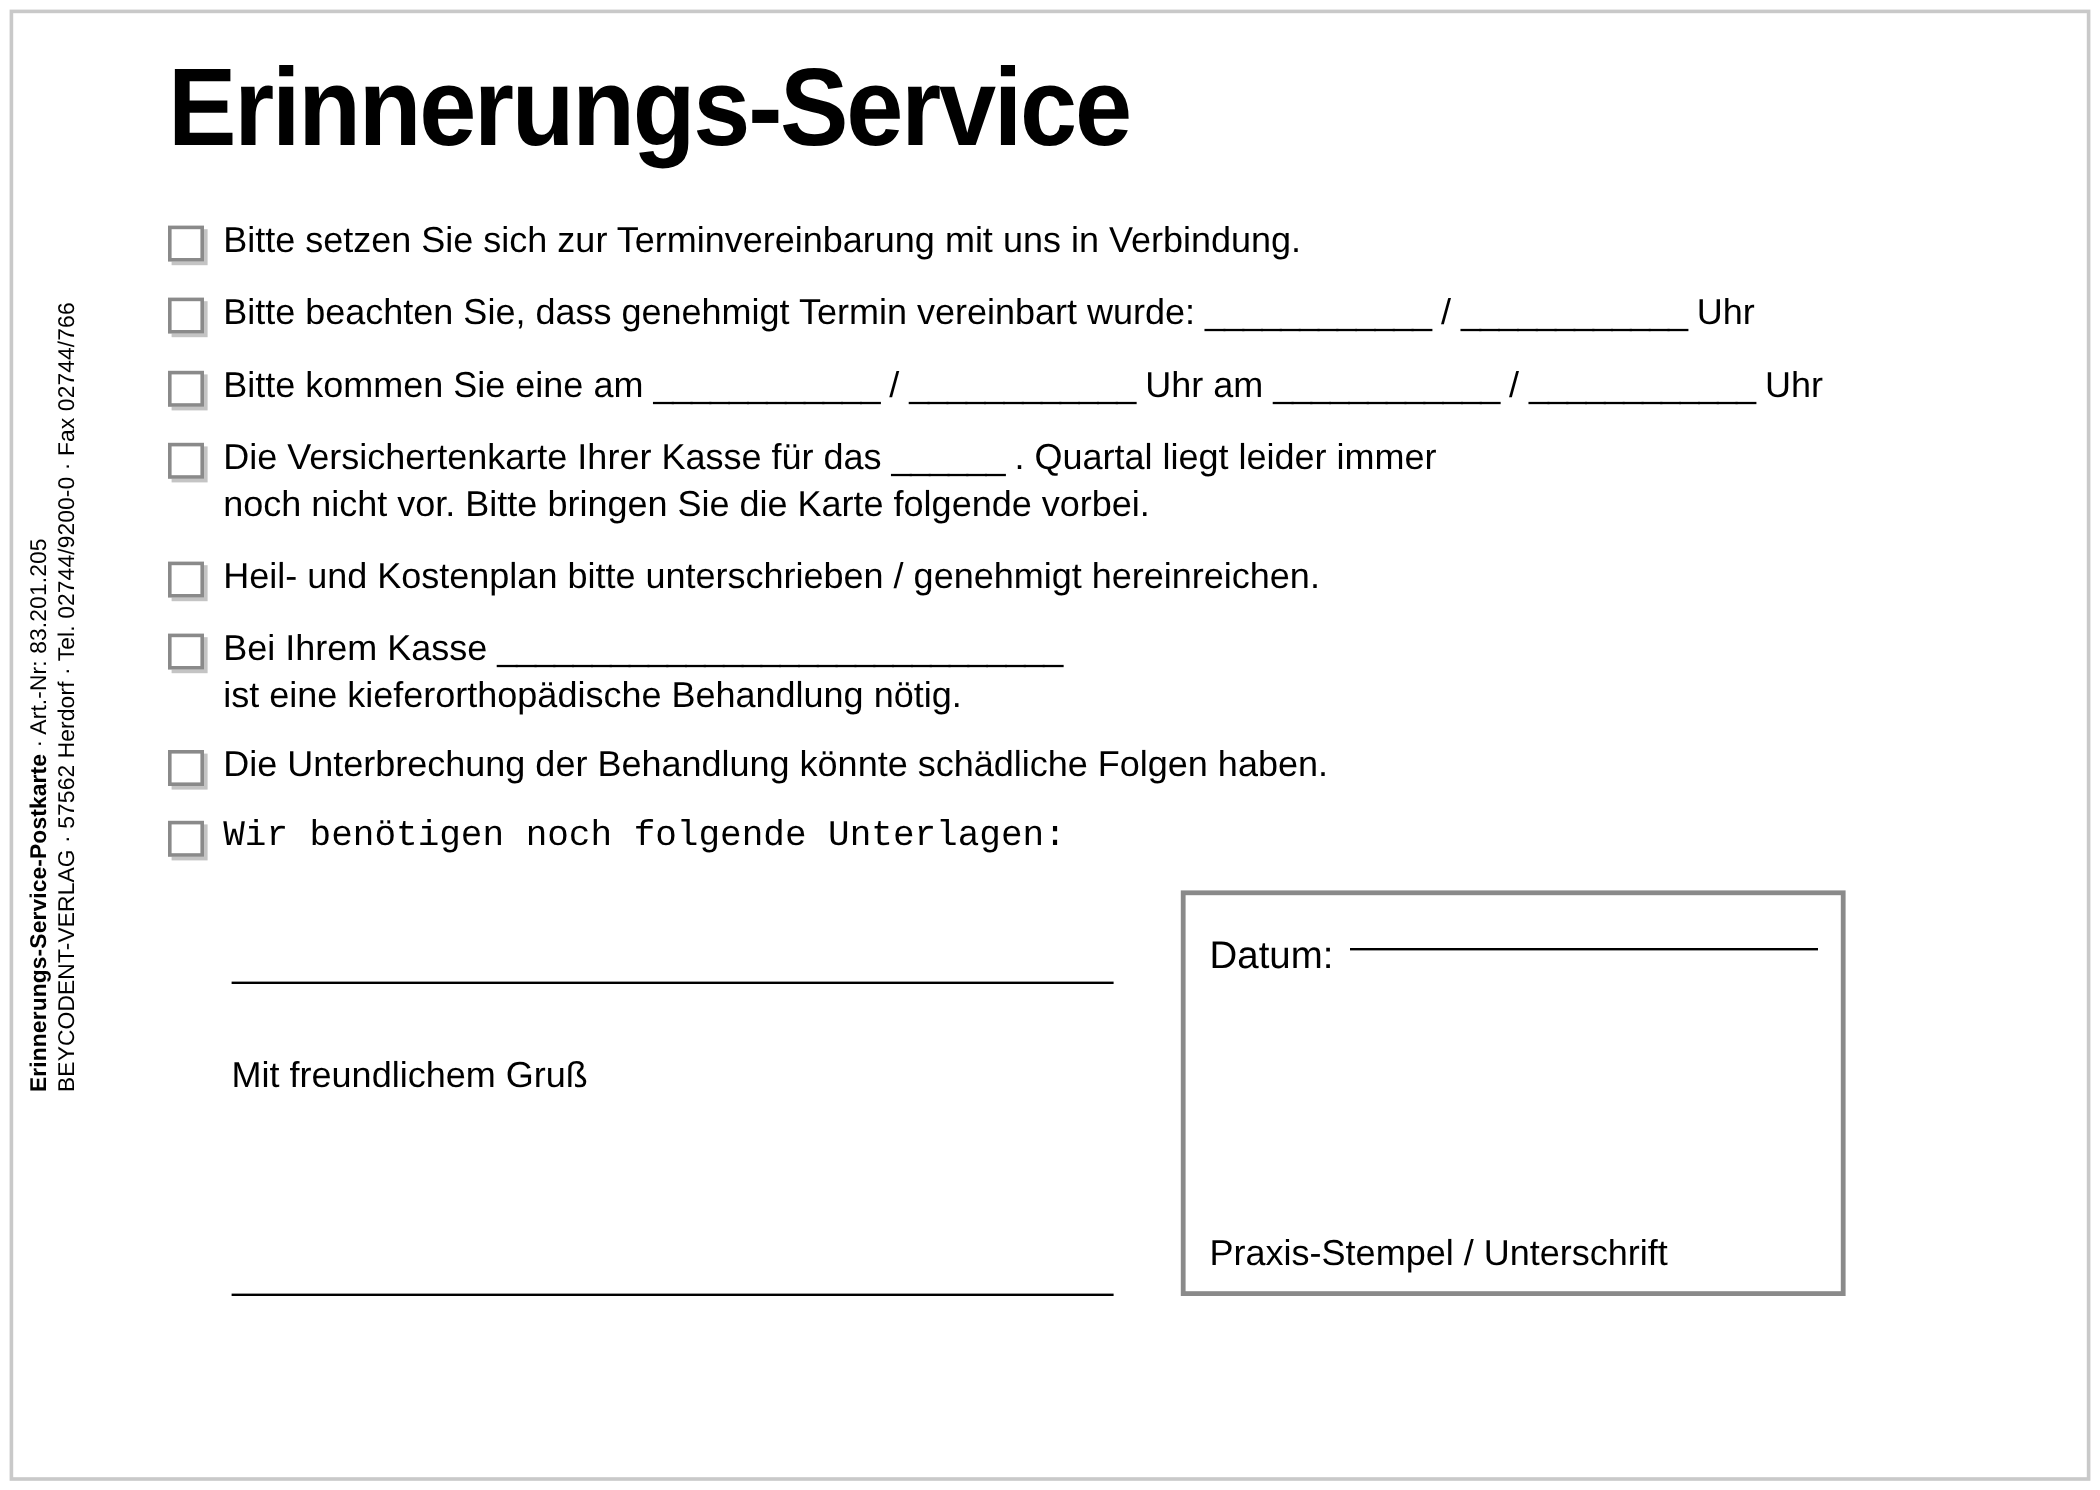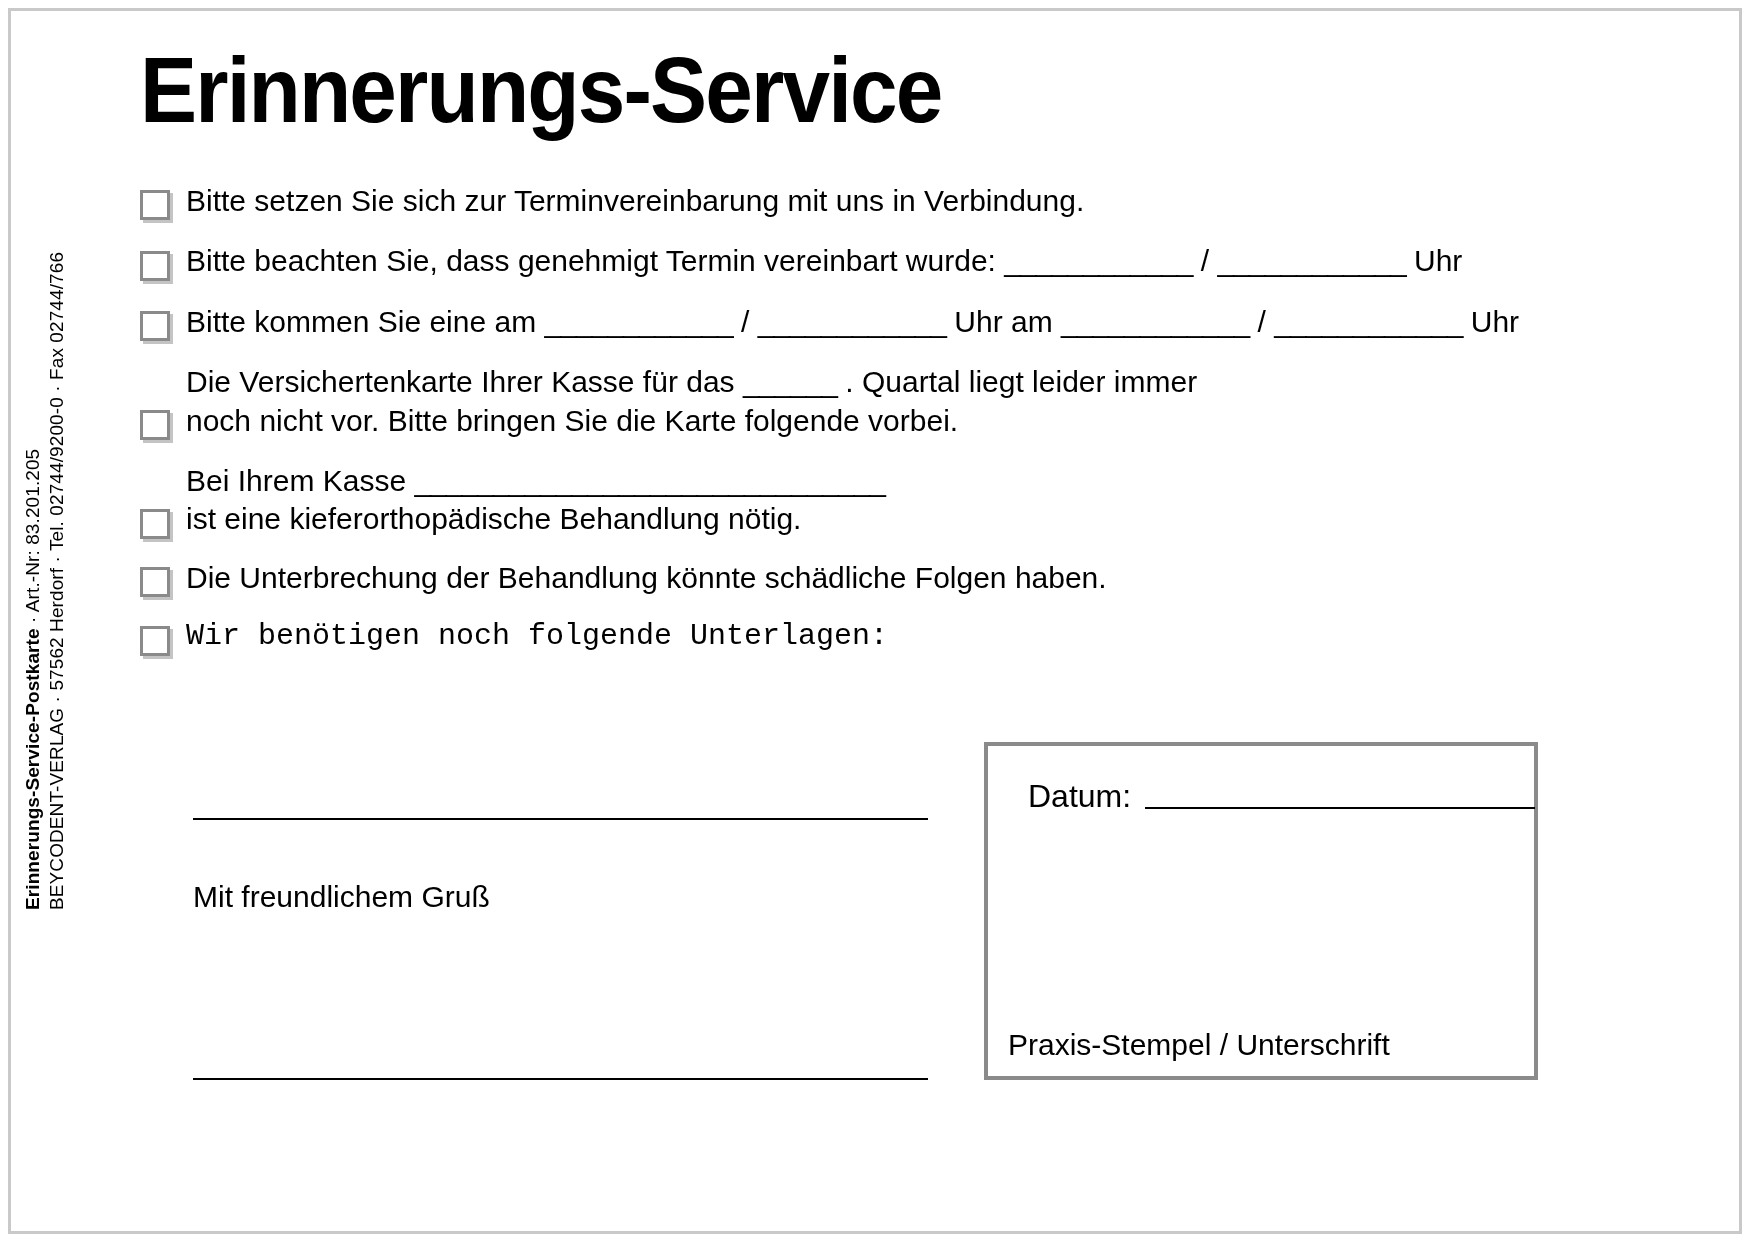--- a/index.html
+++ b/index.html
@@ -78,21 +78,21 @@
   .list {
     position: absolute;
     left: 140px;
     top: 182px;
     width: 1430px;
   }
 
   .row {
     position: relative;
     display: flex;
-    align-items: flex-end;
+    align-items: flex-start;
   }
 
   .checkbox {
     flex: 0 0 auto;
     width: 30px;
     height: 30px;
     margin-top: 6px;
     margin-right: 16px;
     background: #ffffff;
     border: 3px solid #8a8a8a;
@@ -146,23 +146,22 @@
     height: 338px;
     border: 4px solid #8a8a8a;
     box-sizing: border-box;
     background: #ffffff;
   }
   .datum-row {
     position: absolute;
     left: 20px;
     top: 32px;
     display: flex;
-    align-items: flex-end;
-    white-space: nowrap;
-    margin-left: 20px;
+    align-items: center;
+    white-space: nowrap;
   }
   .datum-label {
     font-size: 32px;
     margin-right: 14px;
   }
   .datum-rule {
     display: inline-block;
     width: 390px;
     border-bottom: 2px solid #000000;
     height: 0;
@@ -205,20 +204,24 @@
     <div class="row r3">
       <span class="checkbox"></span>
       <span class="row-text wrap"><span>Bitte kommen Sie eine am </span><span class="blank-s">____________</span><span> / </span><span class="blank-s">____________</span><span> Uhr am </span><span class="blank-s">____________</span><span> / </span><span class="blank-s">____________</span><span> Uhr</span><br></span>
     </div>
 
     <div class="row r4">
       <span class="checkbox"></span>
       <span class="row-text wrap"><span>Die Versichertenkarte Ihrer Kasse für das </span><span class="blank-s">______</span><span> . Quartal liegt leider immer</span><br><span>noch nicht vor. Bitte bringen Sie die Karte folgende vorbei.</span></span>
     </div>
 
+    <div class="row r5">
+      <span class="checkbox"></span>
+      <span class="row-text">Heil- und Kostenplan bitte unterschrieben / genehmigt hereinreichen.</span>
+    </div>
 
     <div class="row r6">
       <span class="checkbox"></span>
       <span class="row-text wrap"><span>Bei Ihrem Kasse </span><span class="blank-s">______________________________</span><br><span>ist eine kieferorthopädische Behandlung nötig.</span></span>
     </div>
 
     <div class="row r7">
       <span class="checkbox"></span>
       <span class="row-text">Die Unterbrechung der Behandlung könnte schädliche Folgen haben.</span>
     </div>

